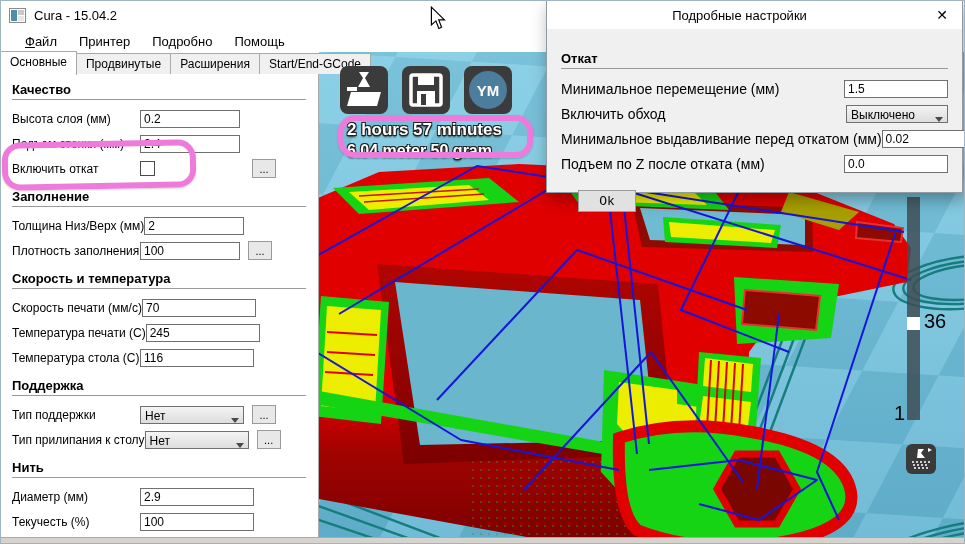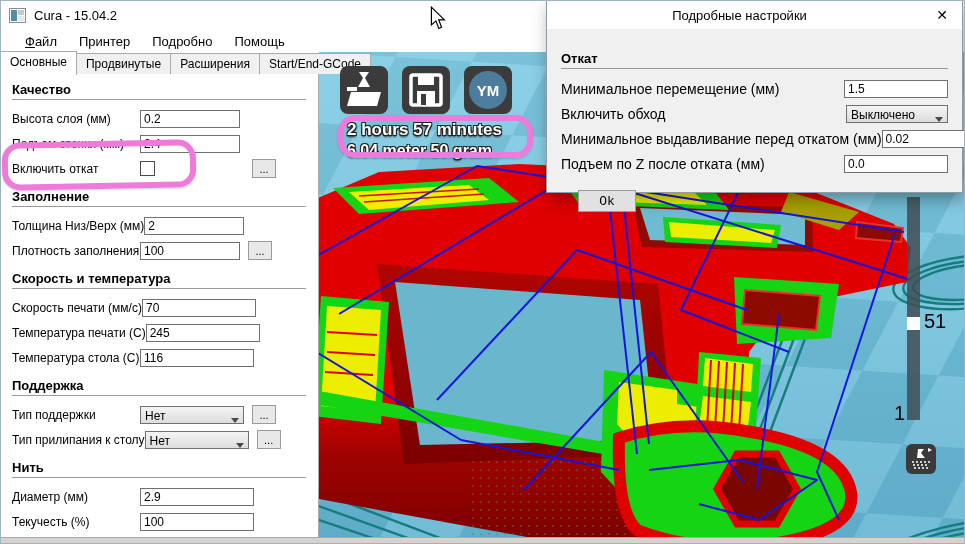--- a/index.html
+++ b/index.html
@@ -322,21 +322,21 @@
   <div class="stat-line" id="stat-time">2 hours 57 minutes</div>
   <div class="stat-line" id="stat-material">6.04 meter 50 gram</div>
 </div>
 
 <div class="hl" id="hl-checkbox"></div>
 <div class="hl" id="hl-time"></div>
 
 <div id="layer-slider">
   <div id="layer-handle"></div>
 </div>
-<div id="layer-max">51</div>
+<div id="layer-max">36</div>
 <div id="layer-min">1</div>
 
 <div id="btn-viewmode">
   <svg width="30" height="30" viewBox="0 0 30 30">
     <polygon points="12,5 18,5 15,9 19,14 11,14" fill="#fff"></polygon>
     <path d="M6 18 H24 M7 21 H23 M8 24 H22" stroke="#fff" stroke-width="1.6" stroke-dasharray="2 2" fill="none"></path>
     <polygon points="22,4 26,6 22,8" fill="#fff"></polygon>
   </svg>
 </div>
 

